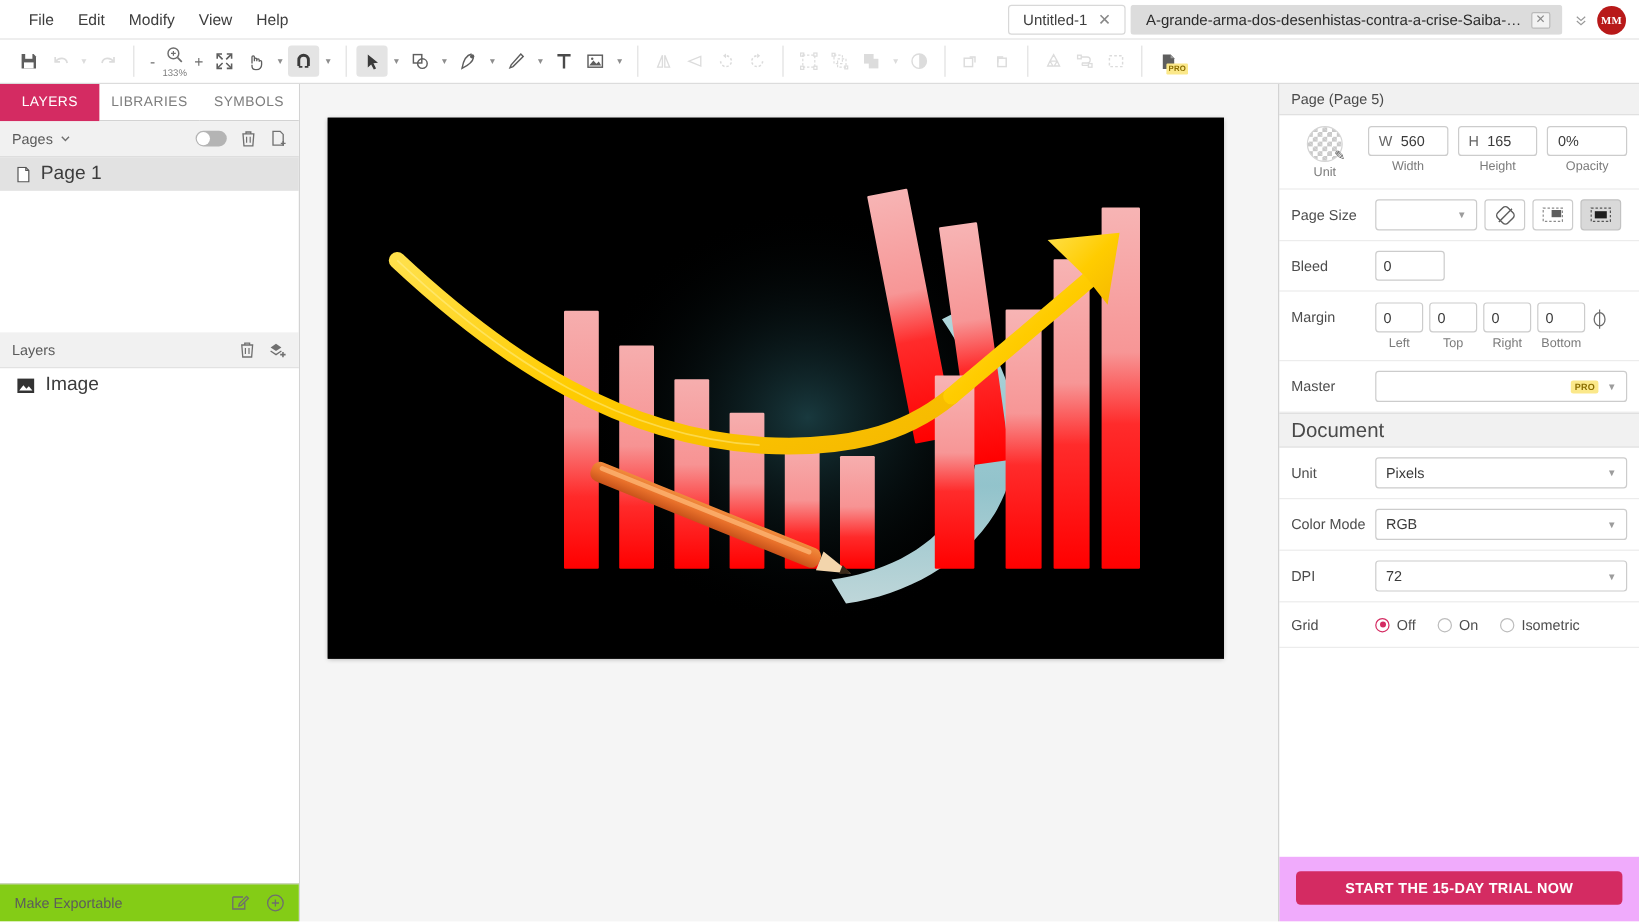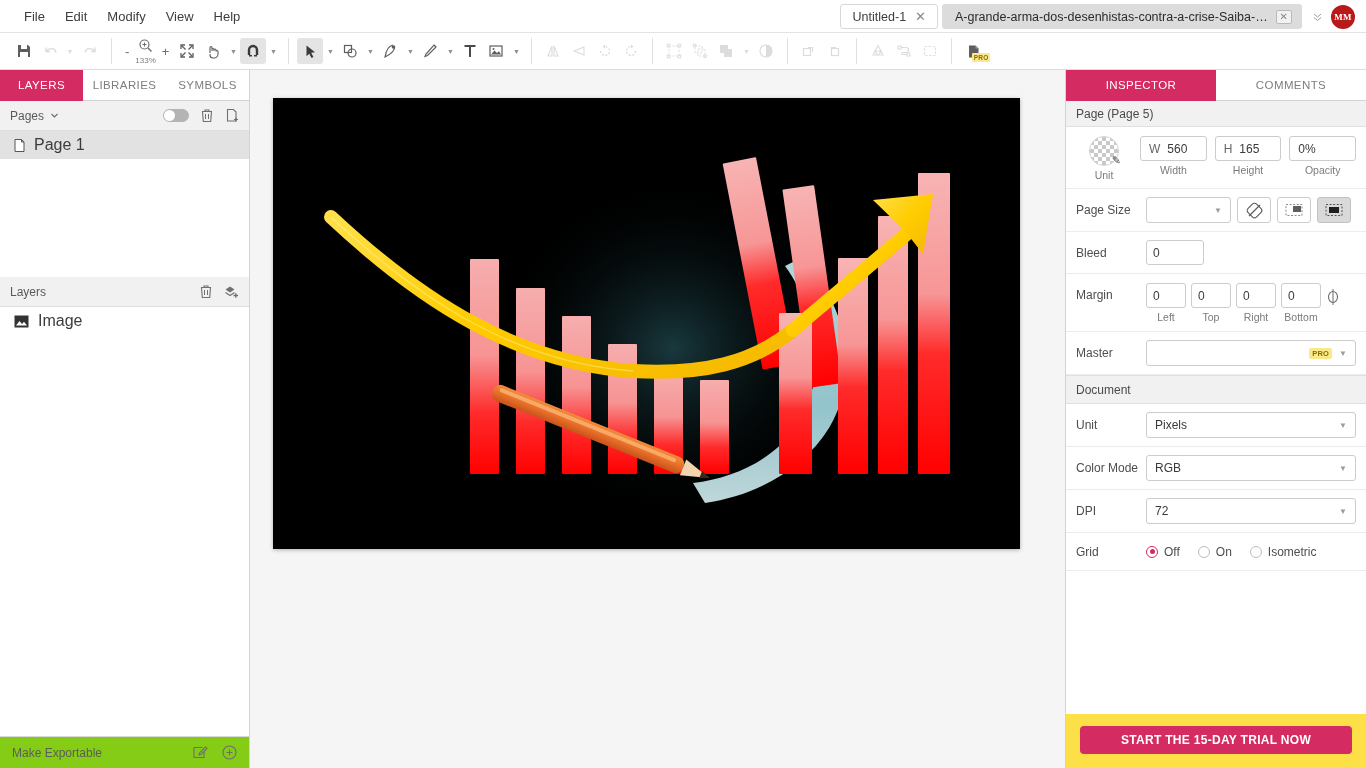--- a/index.html
+++ b/index.html
@@ -202,36 +202,36 @@
   }
   .sq-btn.on { background: #d9d9d9; border-color: #c2c2c2; }
   .small-fld {
     width: 40px; height: 25px; border: 1px solid #ccc; border-radius: 3px; background: #fff;
     display: flex; align-items: center; padding: 0 6px; font-size: 12px; color: #3a3a3a;
   }
   .mcell { display: flex; flex-direction: column; align-items: center; gap: 3px; margin-right: 5px; }
   .doc-head {
     height: 29px; min-height: 29px; display: flex; align-items: center; padding: 0 10px;
     background: #f1f1f1; border-top: 1px solid #e0e0e0; border-bottom: 1px solid #e0e0e0;
-    font-size: 12px; color: #4a4a4a;
+    font-size: 17px; color: #4a4a4a;
   }
   .radio-grp { display: flex; align-items: center; gap: 18px; }
   .radio { display: flex; align-items: center; gap: 6px; font-size: 12px; color: #4d4d4d; }
   .dot {
     width: 12px; height: 12px; border-radius: 50%; border: 1px solid #bdbdbd; background: #fff;
     display: inline-block; position: relative;
   }
   .dot.on { border-color: #d42b62; }
   .dot.on::after {
     content: ""; position: absolute; left: 2.5px; top: 2.5px;
     width: 5px; height: 5px; border-radius: 50%; background: #d42b62;
   }
   .r-spacer { flex: 1; }
   .promo {
-    background: #fde047; padding: 12px 14px 14px; display: flex;
+    background: #f0abfc; padding: 12px 14px 14px; display: flex;
     align-items: center; justify-content: center; text-align: center;
   }
   .promo-btn {
     width: 100%; height: 28px; background: #d42b62; color: #fff;
     border-radius: 4px; display: flex; align-items: center; justify-content: center;
     font-size: 12px; font-weight: bold; letter-spacing: .3px;
   }
   svg { display: block; }
 </style>
 </head>
@@ -654,24 +654,20 @@
             <rect x="208" y="337" width="205" height="17" rx="7" fill="url(#pencilGrad)"></rect>
             <rect x="214" y="340" width="190" height="4" rx="2" fill="#ffb877" opacity="0.75"></rect>
             <path d="M413 337 L441 345.5 L413 354 Z" fill="#f2d5ac"></path>
             <path d="M432 341.5 L441 345.5 L432 349.5 Z" fill="#3a2a1a"></path>
           </g>
         </svg>
       </div>
     </div>
 
     <div class="right">
-      <div class="rtabs">
-        <div class="rtab active">INSPECTOR</div>
-        <div class="rtab">COMMENTS</div>
-      </div>
 
       <div class="r-title">Page (Page 5)</div>
 
       <div class="dims">
         <div class="color-cell">
           <div class="swatch">
             <span class="pen">✎</span>
           </div>
           <span class="sub">Unit</span>
         </div>

